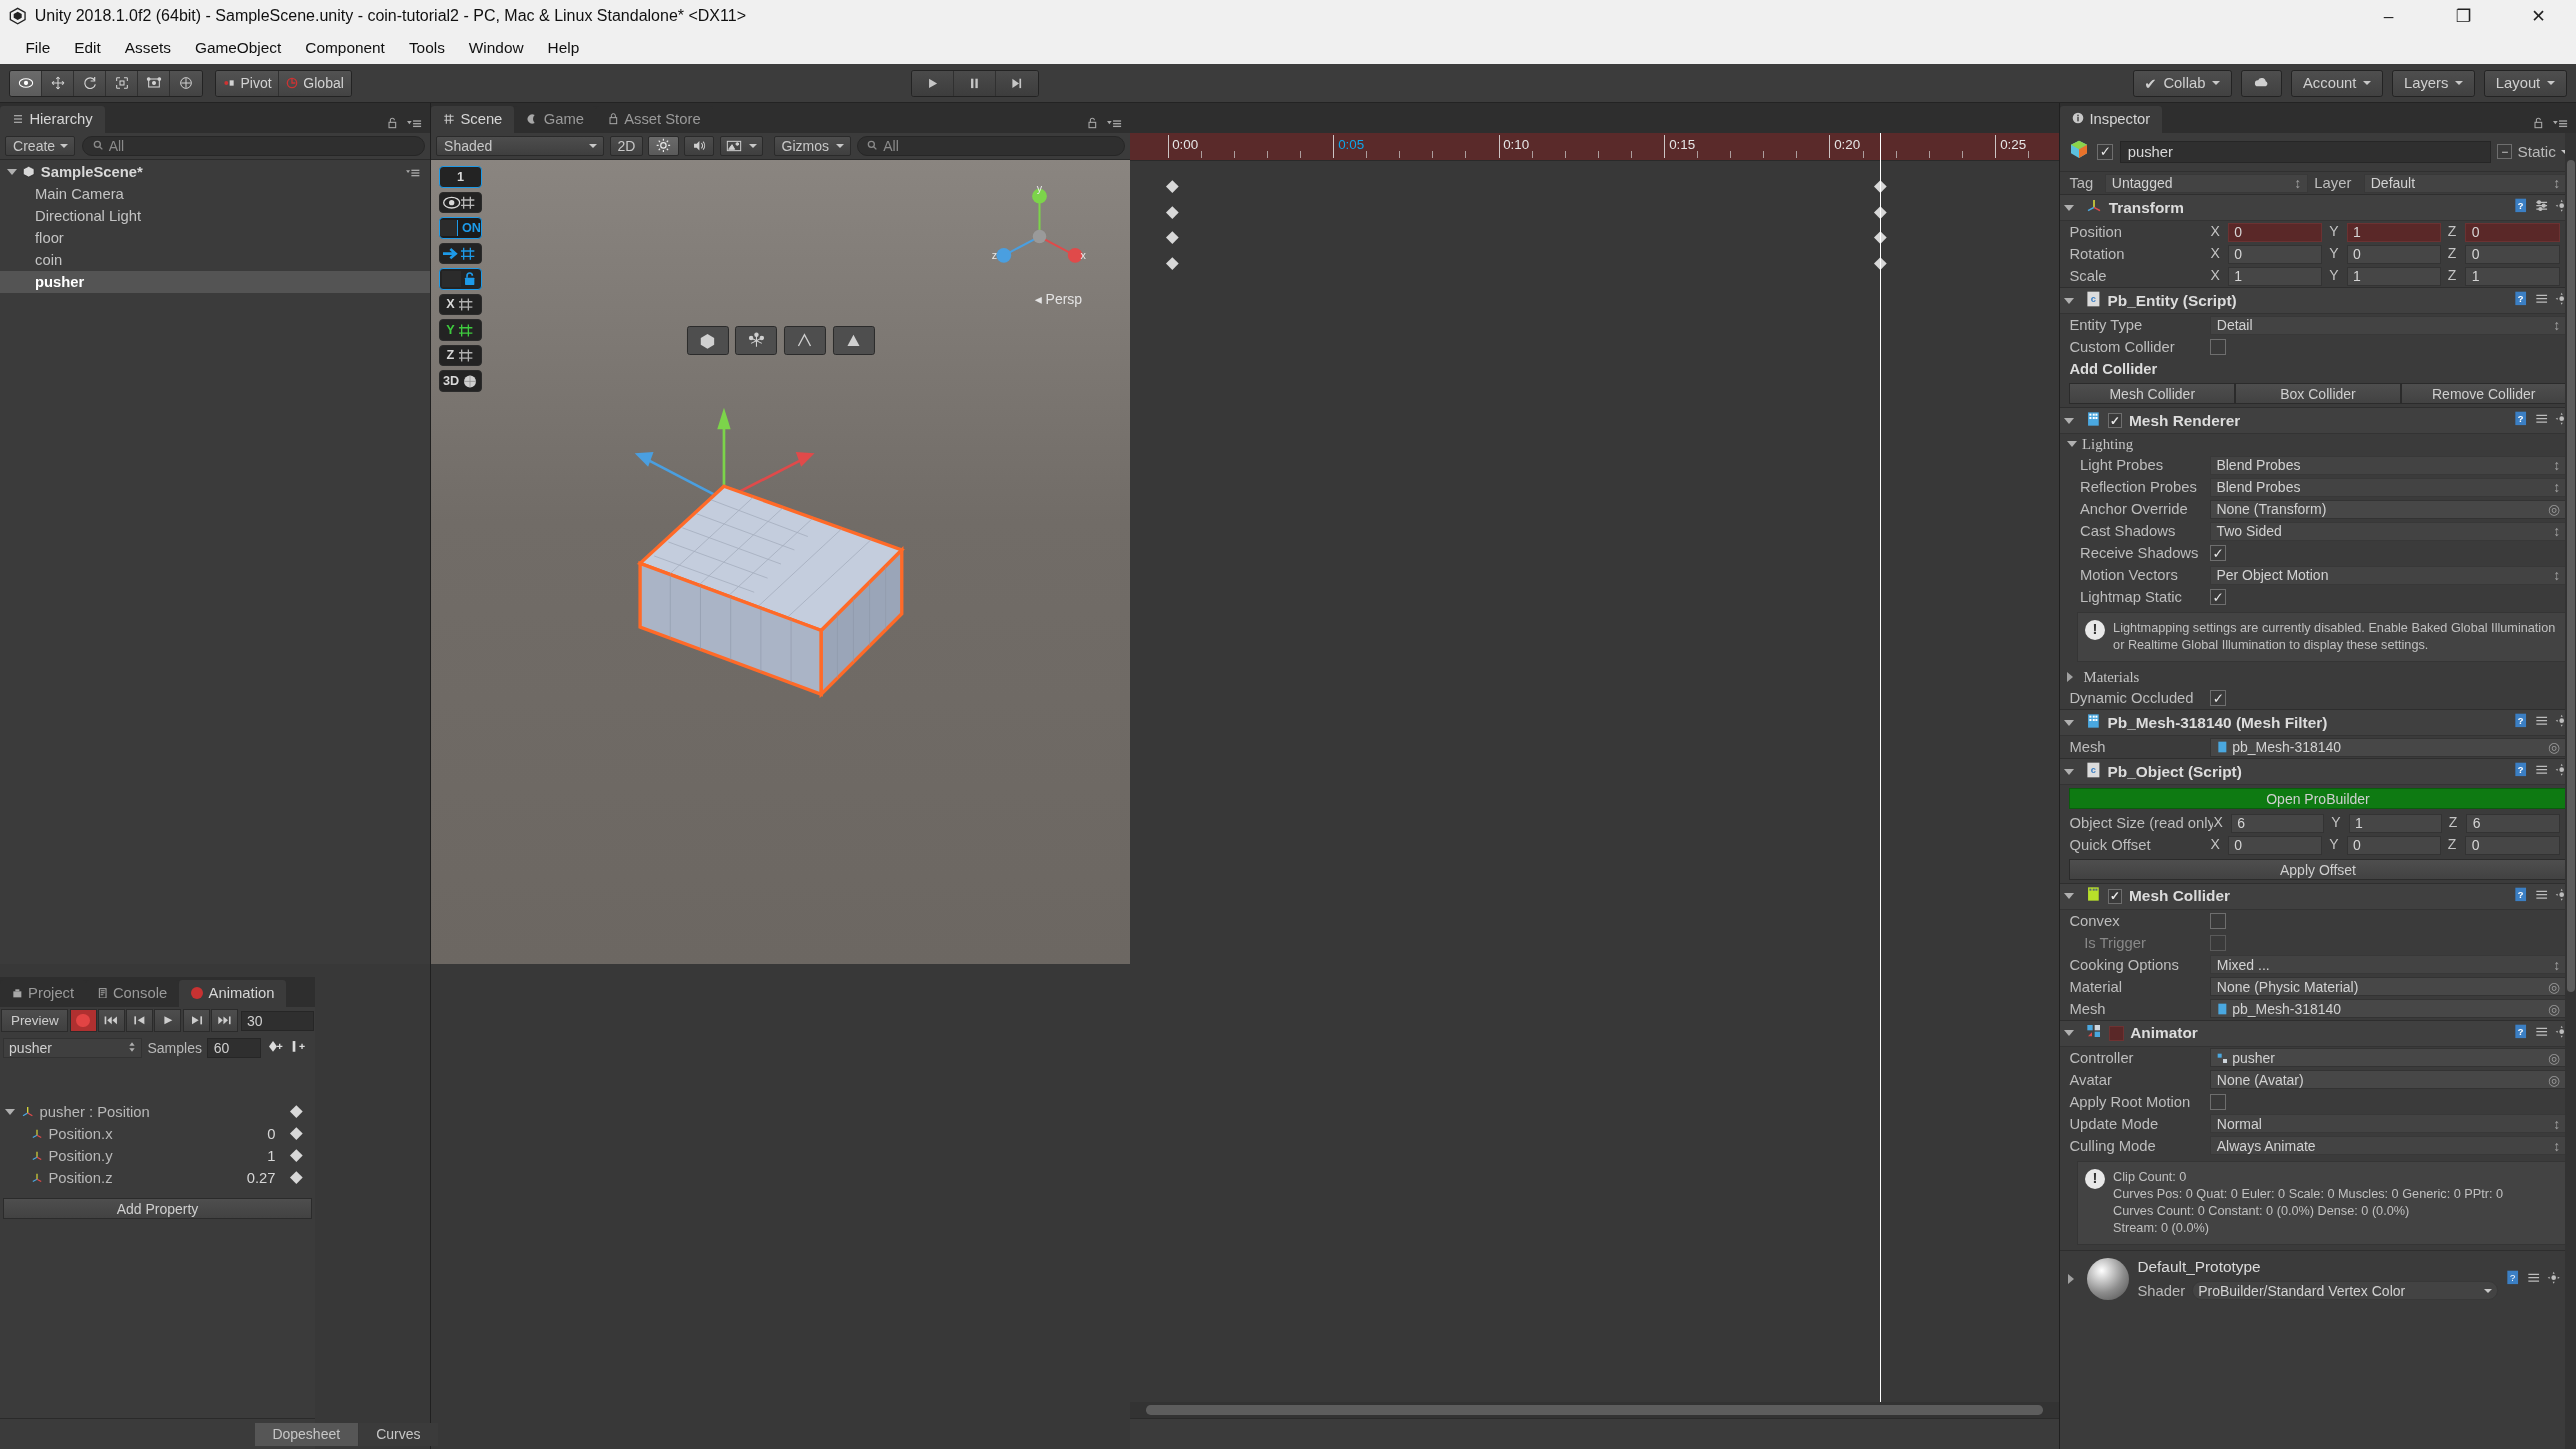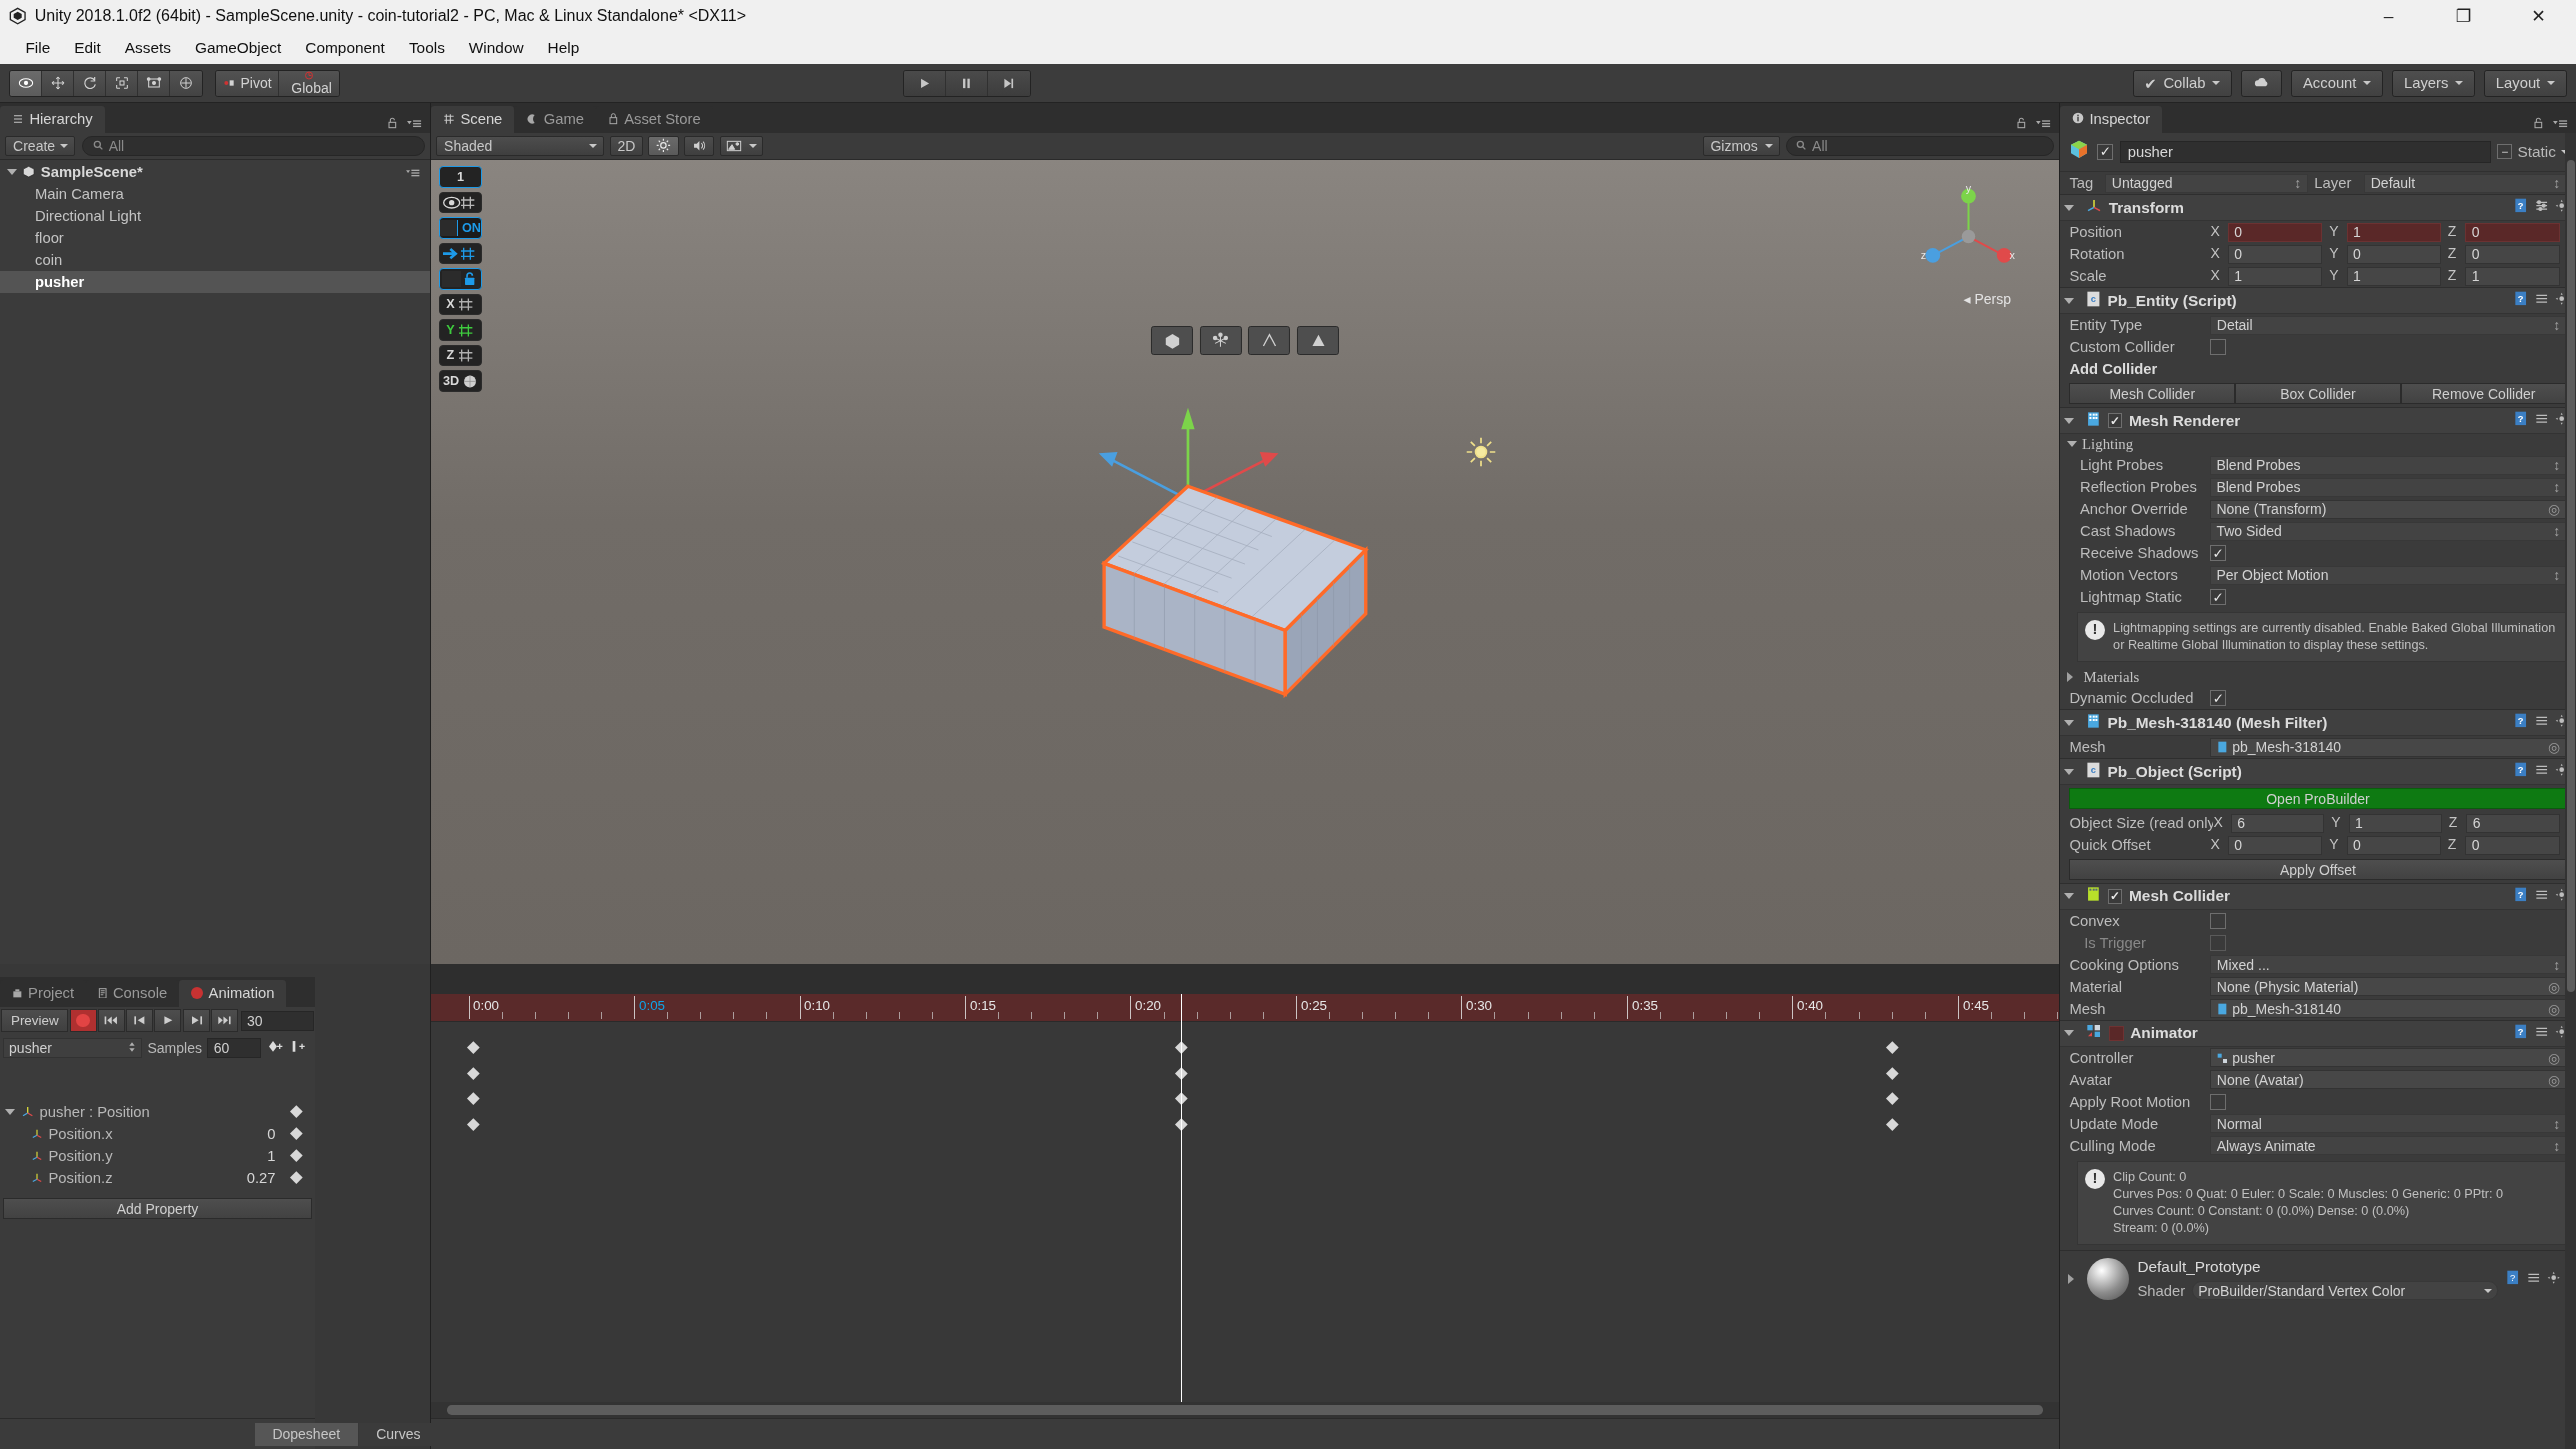--- a/index.html
+++ b/index.html
@@ -24,35 +24,35 @@
   .toolbar {
     height:39px; background:#3c3c3c; border-bottom:0.7px solid #232323;
     display:flex; align-items:center; padding:0 9.4px; gap:0;
   }
   .tgroup { display:flex; height:27px; margin-right:12px; border-radius:2.7px; overflow:hidden; border:0.7px solid #232323; }
   .tbtn {
     min-width:32px; padding:0 6.7px; background:linear-gradient(#525252,#434343);
     display:flex; align-items:center; justify-content:center;
     border-right:0.7px solid #303030; color:#d2d2d2; font-size:14px;
   }
-  .tbtn:last-child { border-right:none;flex-direction:column; }
+  .tbtn:last-child { border-right:none; }
   .tbtn.active { background:linear-gradient(#6b6b6b,#5c5c5c); }
   .tbtn.dark { background:linear-gradient(#4a4a4a,#3d3d3d); }
   .playgroup { margin:0 auto; display:flex; height:27px; border-radius:2.7px; overflow:hidden; border:0.7px solid #232323; }
   .playgroup .tbtn { min-width:42px; }
   .rtools { display:flex; align-items:center; gap:9.4px; margin-left:auto; }
   .rbtn {
     height:27px; padding:0 10.7px; background:linear-gradient(#4e4e4e,#414141);
     border:0.7px solid #232323; border-radius:2.7px; display:flex; align-items:center;
     gap:6.7px; color:#cfcfcf; font-size:14.8px;
   }
   .caret { width:0;height:0;border-left:4px solid transparent;border-right:4px solid transparent;border-top:4.7px solid #c8c8c8; }
   .workspace { display:flex; height:calc(1449px - 32px - 32px - 39px); }
   .leftcol { width:431px; display:flex; flex-direction:column; border-right:0.7px solid #202020;gap:13px; }
-  .center { flex:1; display:flex; flex-direction:column; }
+  .center { flex:1; display:flex; flex-direction:row; }
   .rightcol { width:517px; border-left:0.7px solid #202020; display:flex; flex-direction:column; background:#3b3b3b; }
   .panel { background:#3b3b3b; display:flex; flex-direction:column; }
   .ptabs { height:29.5px; background:#2e2e2e; display:flex; align-items:flex-end; position:relative; }
   .ptab {
     height:27px; padding:0 12px; display:flex; align-items:center; gap:5.4px;
     background:#2e2e2e; color:#9a9a9a; font-size:14.8px;
     border-top-left-radius:3.4px; border-top-right-radius:3.4px;
   }
   .ptab.active { background:#3b3b3b; color:#d6d6d6; }
   .ptabs .right-ic { margin-left:auto; display:flex; gap:9.4px; padding-right:8px; align-items:center; }

